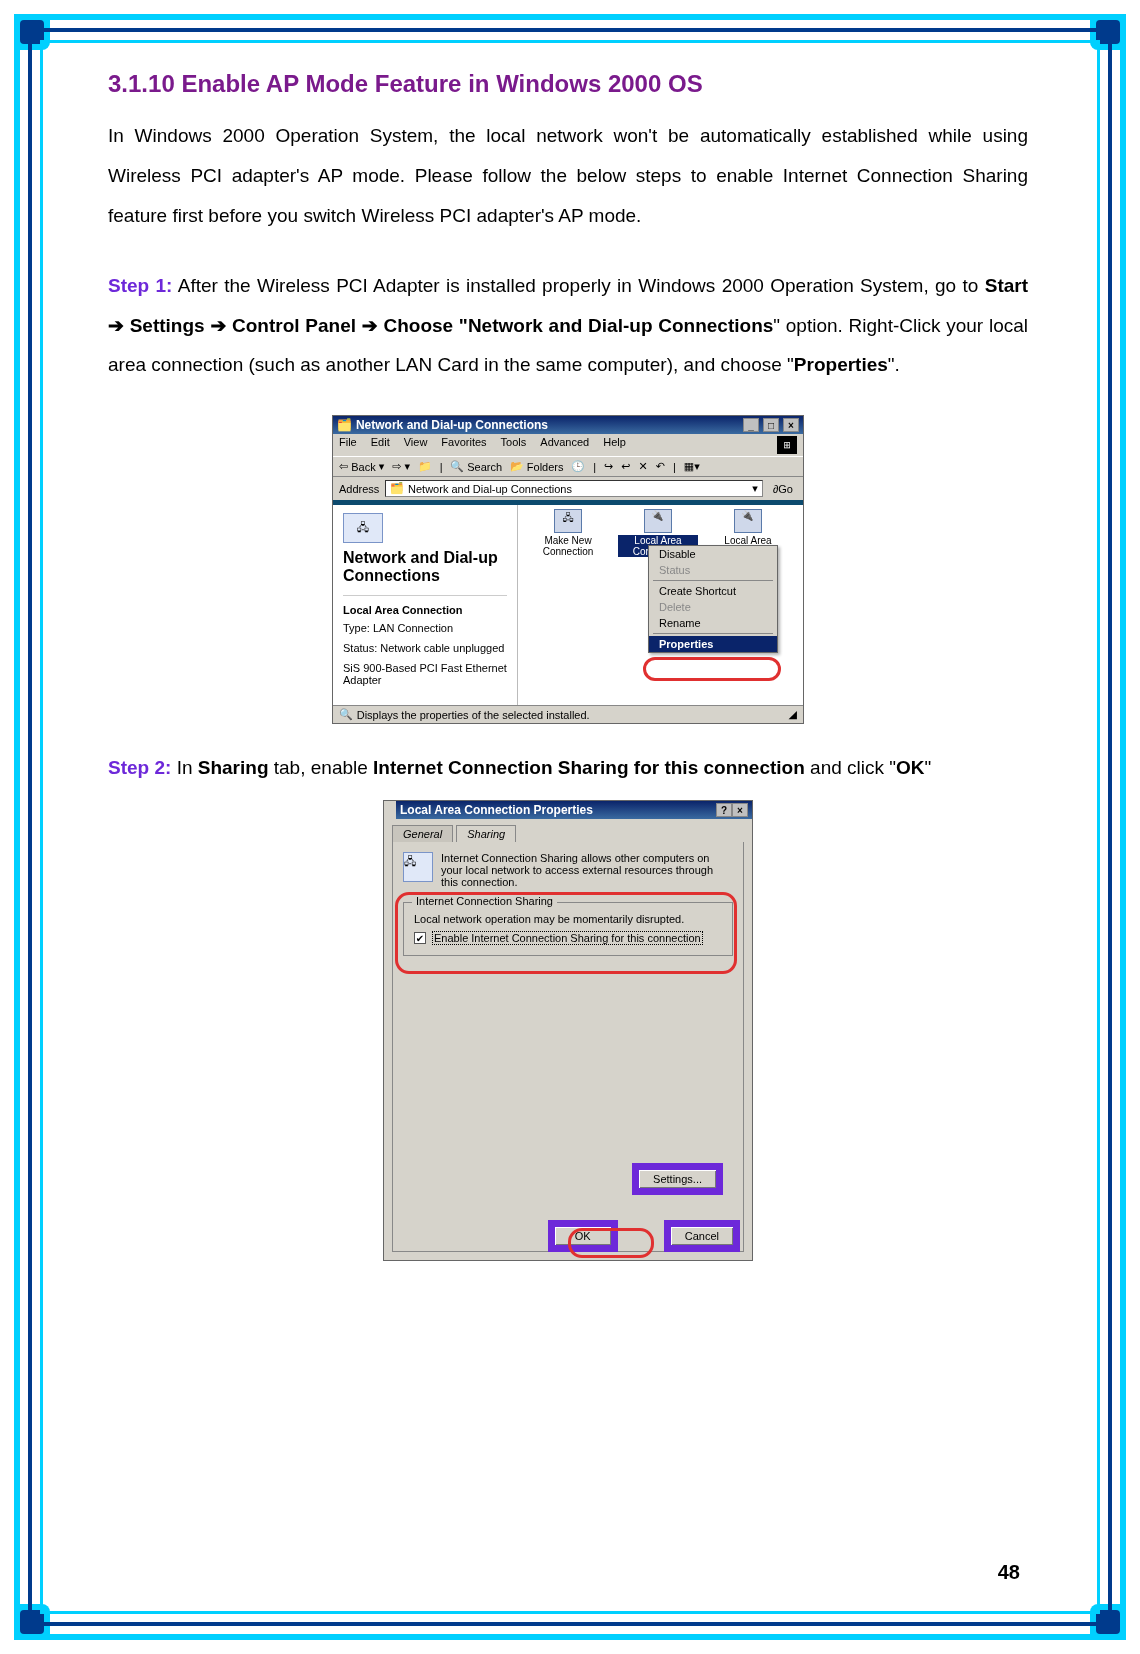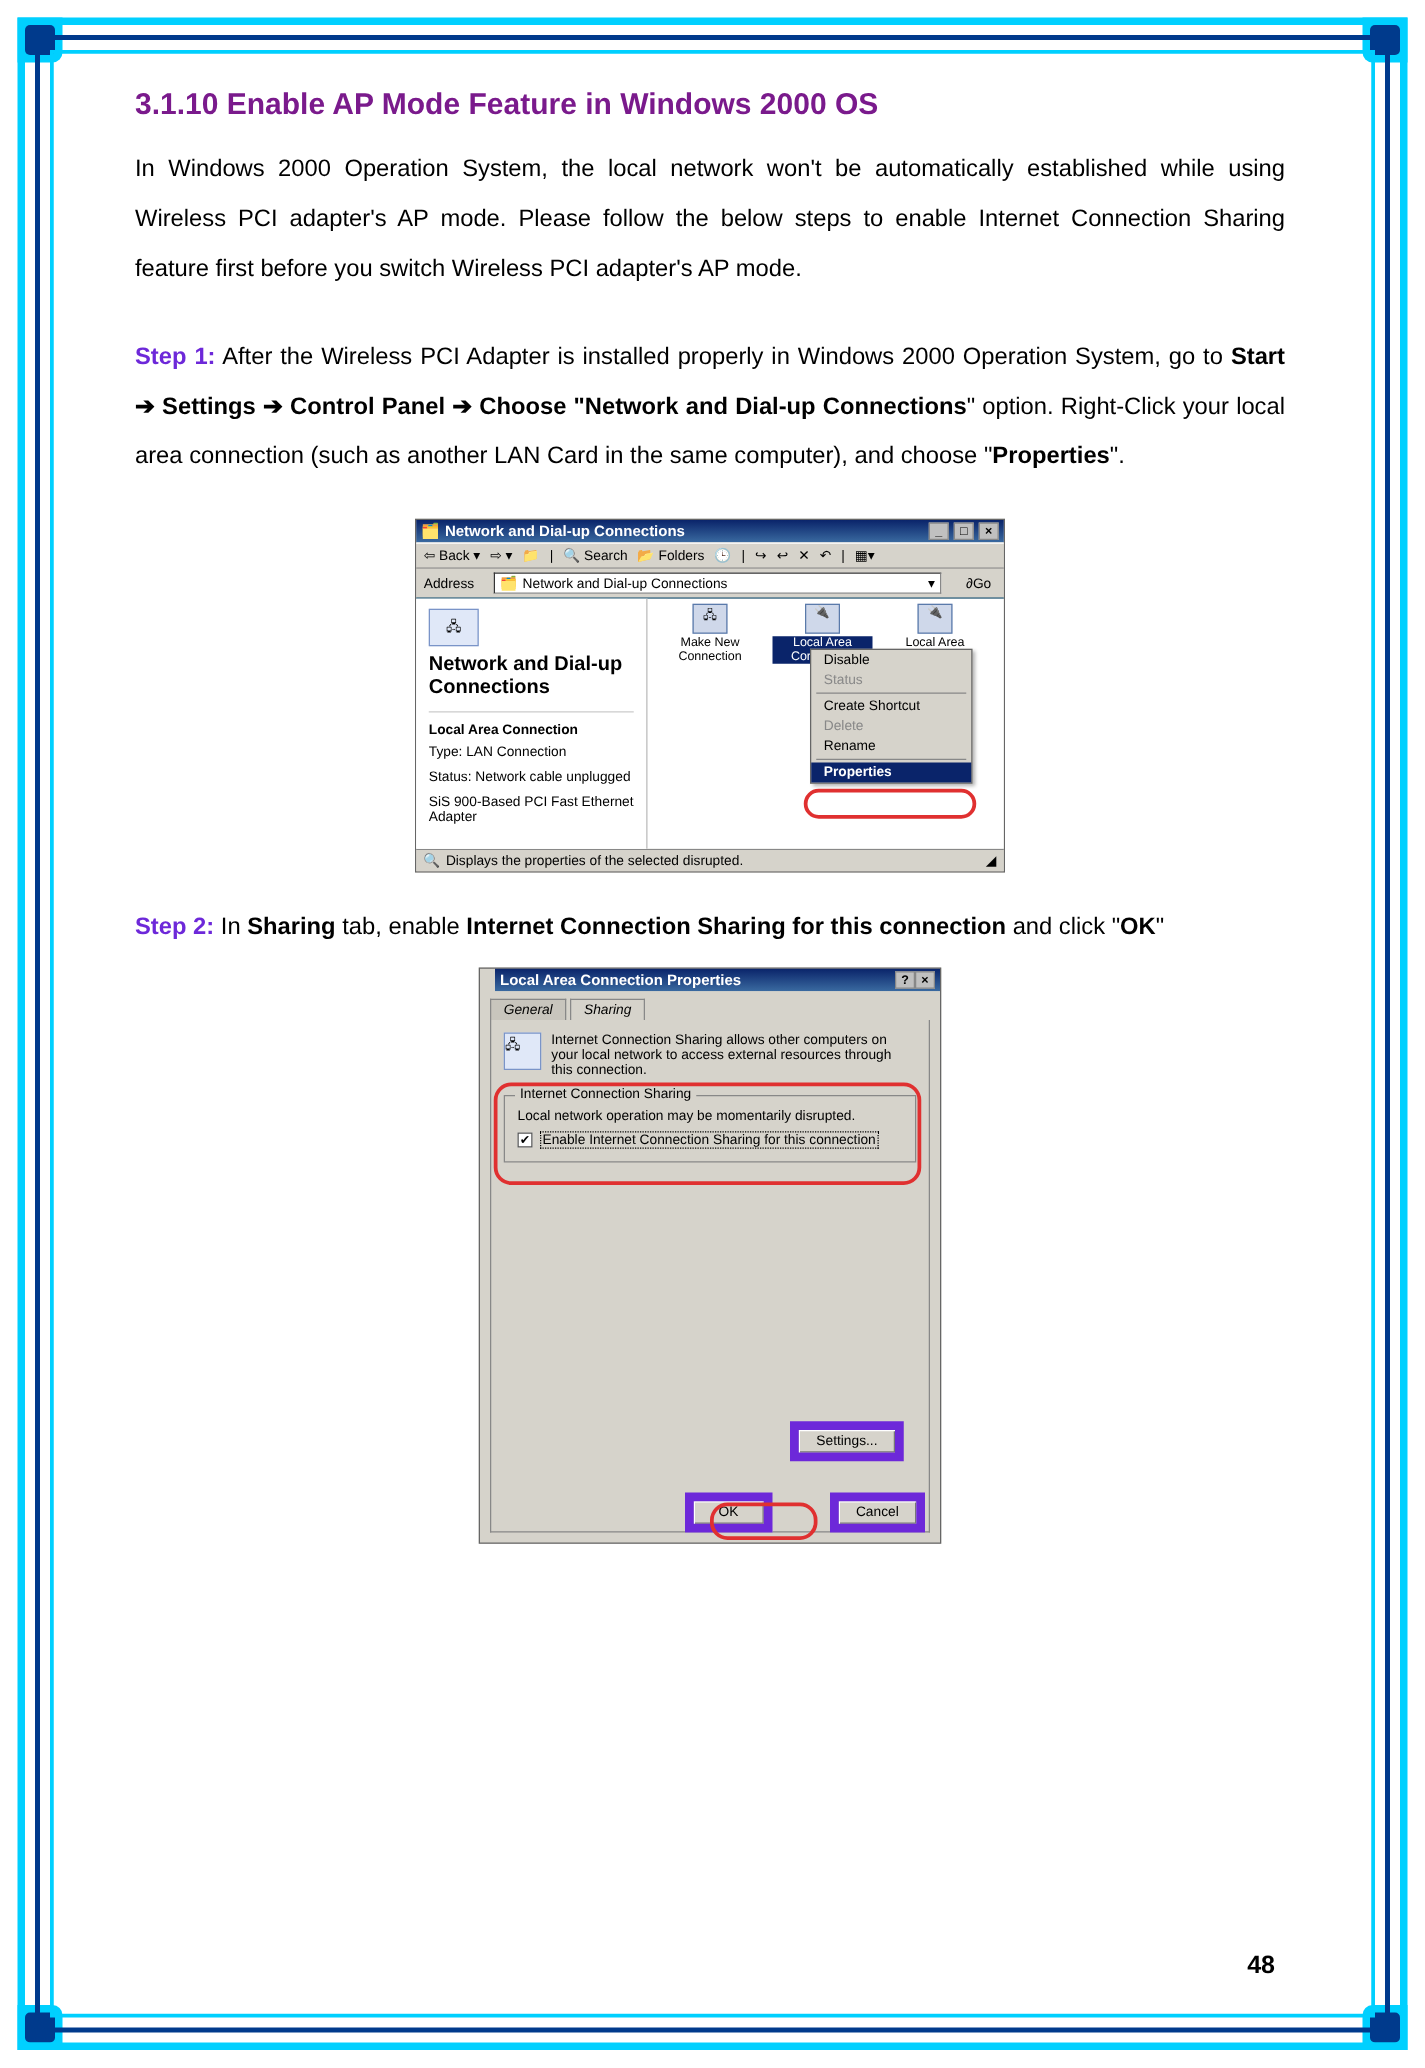--- a/index.html
+++ b/index.html
@@ -120,22 +120,22 @@
     background: #d6d3cb;
     padding: 3px 6px;
     display: flex; gap: 8px; align-items: center;
     border-top: 1px solid #fff;
     border-bottom: 1px solid #888;
   }
   .tbtn { font-size: 11px; display:flex;align-items:center;gap:3px;}
   .addrbar {
     background: #d6d3cb;
     padding: 3px 6px;
-    display: flex; gap: 16px; align-items: center;
-    border-bottom: 1px solid #0c4a6e;
+    display: flex; gap: 6px; align-items: center;
+    border-bottom: 5px solid #0c4a6e;
   }
   .addrbox {
     flex: 1; background: #fff; border: 1px inset #888;
     padding: 1px 4px; display:flex;align-items:center;gap:4px;
   }
   .gobtn { padding: 0 4px; }
   .explorer-body {
     display: flex;
     background: #fff;
     min-height: 200px;
@@ -297,20 +297,30 @@
   </p>
 
   <div class="shot1">
     <div class="titlebar">
       <span>🗂️</span>
       <span>Network and Dial-up Connections</span>
       <span class="spacer"></span>
       <span class="winbtn">_</span>
       <span class="winbtn">□</span>
       <span class="winbtn">×</span>
+    </div>
+    <div class="menubar">
+      <span>File</span>
+      <span>Edit</span>
+      <span>View</span>
+      <span>Favorites</span>
+      <span>Tools</span>
+      <span>Advanced</span>
+      <span>Help</span>
+      <span class="animlogo">⊞</span>
     </div>
     <div class="toolbar">
       <span class="tbtn">⇦ <span>Back</span> ▾</span>
       <span class="tbtn">⇨ ▾</span>
       <span class="tbtn">📁</span>
       <span>|</span>
       <span class="tbtn">🔍 <span>Search</span></span>
       <span class="tbtn">📂 <span>Folders</span></span>
       <span class="tbtn">🕒</span>
       <span>|</span>
@@ -361,21 +371,21 @@
           <div class="mi disabled">Delete</div>
           <div class="mi">Rename</div>
           <div class="sep"></div>
           <div class="mi highlight" style="font-weight:bold;">Properties</div>
         </div>
         <div class="red-oval" style="top:152px;left:125px;width:138px;height:24px;"></div>
       </div>
     </div>
     <div class="statusbar">
       <span>🔍</span>
-      <span>Displays the properties of the selected disrupted.</span>
+      <span>Displays the properties of the selected installed.</span>
       <span style="margin-left:auto">◢</span>
     </div>
   </div>
 
   <p class="body-text" style="margin-bottom:10px;">
     <span class="step-label">Step 2:</span><span> In </span><span class="bold">Sharing</span><span> tab, enable </span><span class="bold">Internet Connection Sharing for this connection</span><span> and click "</span><span class="bold">OK</span><span>"</span>
   </p>
 
   <div class="shot2">
     <div class="titlebar2">

